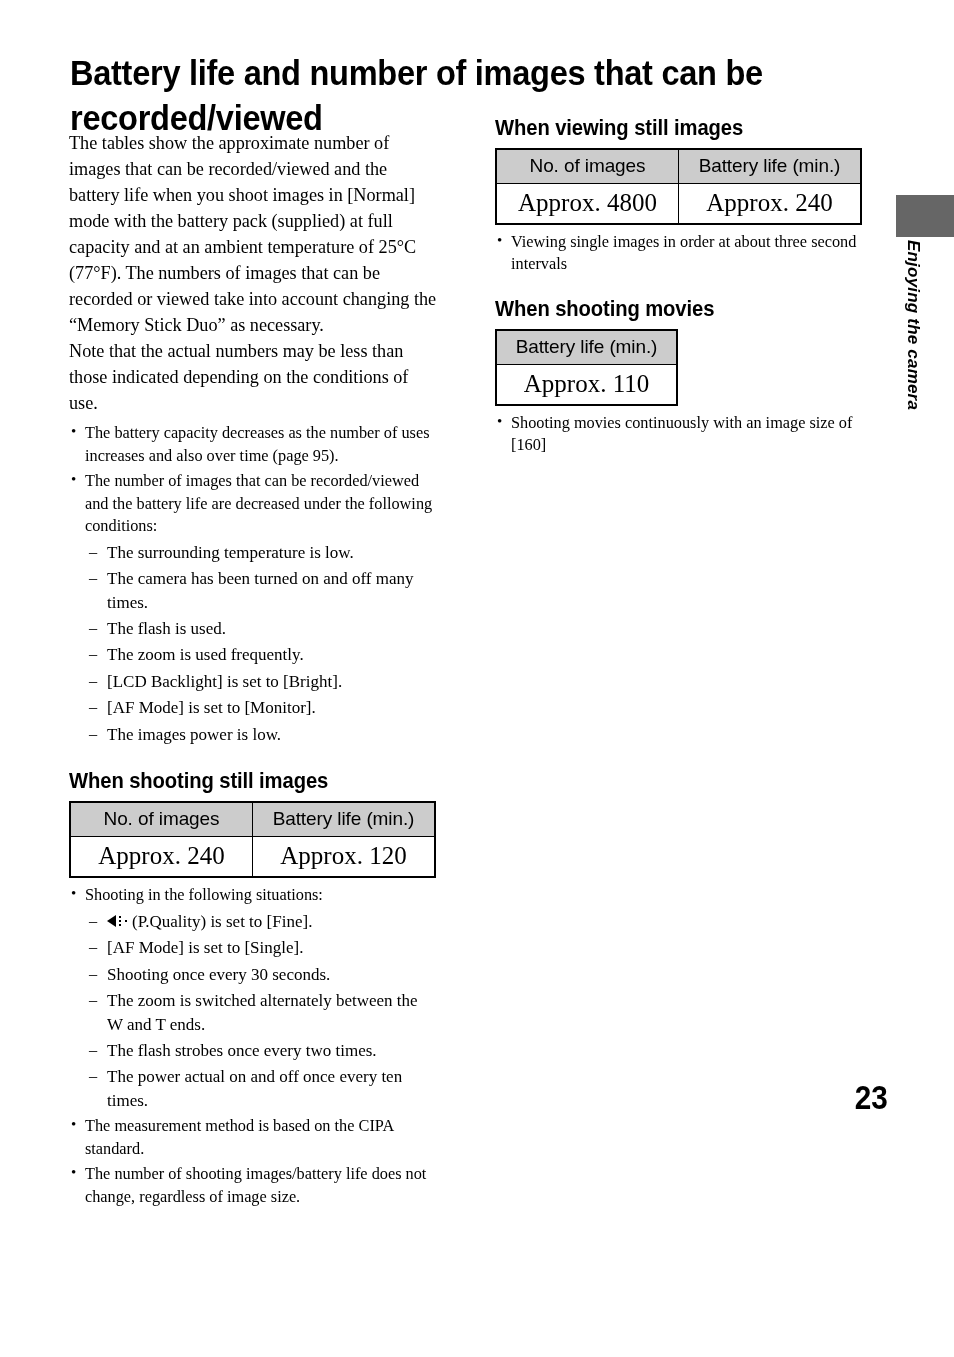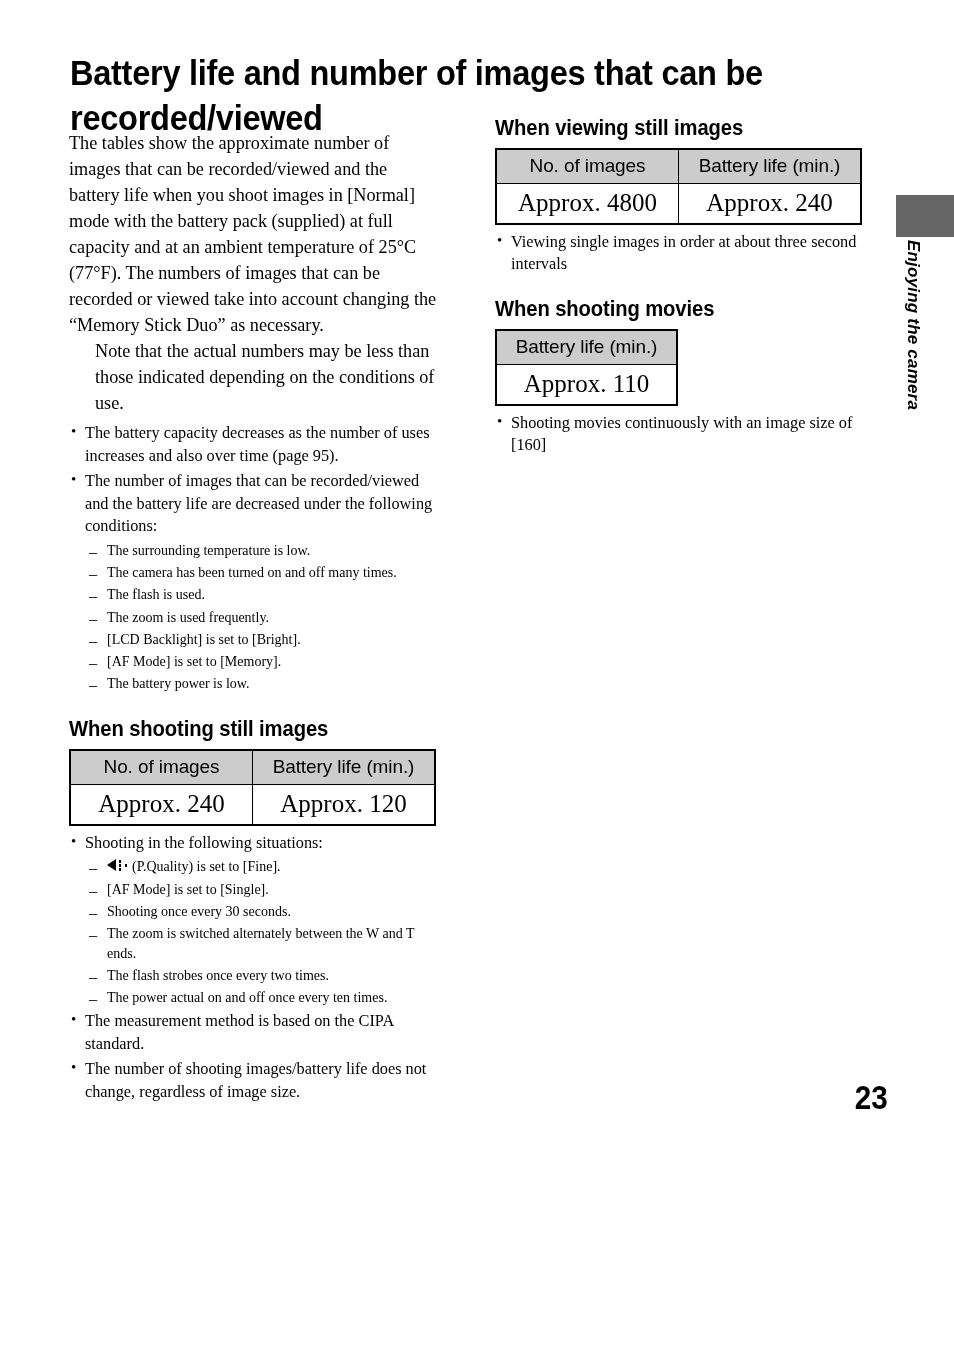--- a/index.html
+++ b/index.html
@@ -52,21 +52,21 @@
     top: 116px;
     width: 366px;
   }
 
   .para {
     font-size: 18.2px;
     line-height: 1.43;
     text-align: left;
     margin: 0;
   }
-  .para + .para { margin-top: 0px; margin-left: 26px; }
+  .para + .para { margin-top: 0px; }
 
   
   ul.bullets {
     list-style: none;
     margin: 6px 0 0 0;
     padding: 0;
   }
   ul.bullets > li {
     position: relative;
     padding-left: 16px;
@@ -82,21 +82,21 @@
     font-size: 15px;
   }
   ul.dashes {
     list-style: none;
     margin: 3px 0 0 0;
     padding: 0;
   }
   ul.dashes > li {
     position: relative;
     padding-left: 22px;
-    font-size: 14px;
+    font-size: 17px;
     line-height: 1.38;
     margin-bottom: 3px;
   }
   ul.dashes > li::before {
     content: "\2013";
     position: absolute;
     left: 4px;
     top: 0px;
     font-size: 16.3px;
   }
@@ -232,22 +232,22 @@
         <span>The battery capacity decreases as the number of uses increases and also over time (page 95).</span>
       </li>
       <li>
         <span>The number of images that can be recorded/viewed and the battery life are decreased under the following conditions:</span>
         <ul class="dashes">
           <li><span>The surrounding temperature is low.</span></li>
           <li><span>The camera has been turned on and off many times.</span></li>
           <li><span>The flash is used.</span></li>
           <li><span>The zoom is used frequently.</span></li>
           <li><span>[LCD Backlight] is set to [Bright].</span></li>
-          <li><span>[AF Mode] is set to [Memory].</span></li>
-          <li><span>The battery power is low.</span></li>
+          <li><span>[AF Mode] is set to [Monitor].</span></li>
+          <li><span>The images power is low.</span></li>
         </ul>
       </li>
     </ul>
 
     <div style="height:20px"></div>
 
     <h2 class="section-heading">When shooting still images</h2>
 
     <table class="spec two-col">
       <thead>

